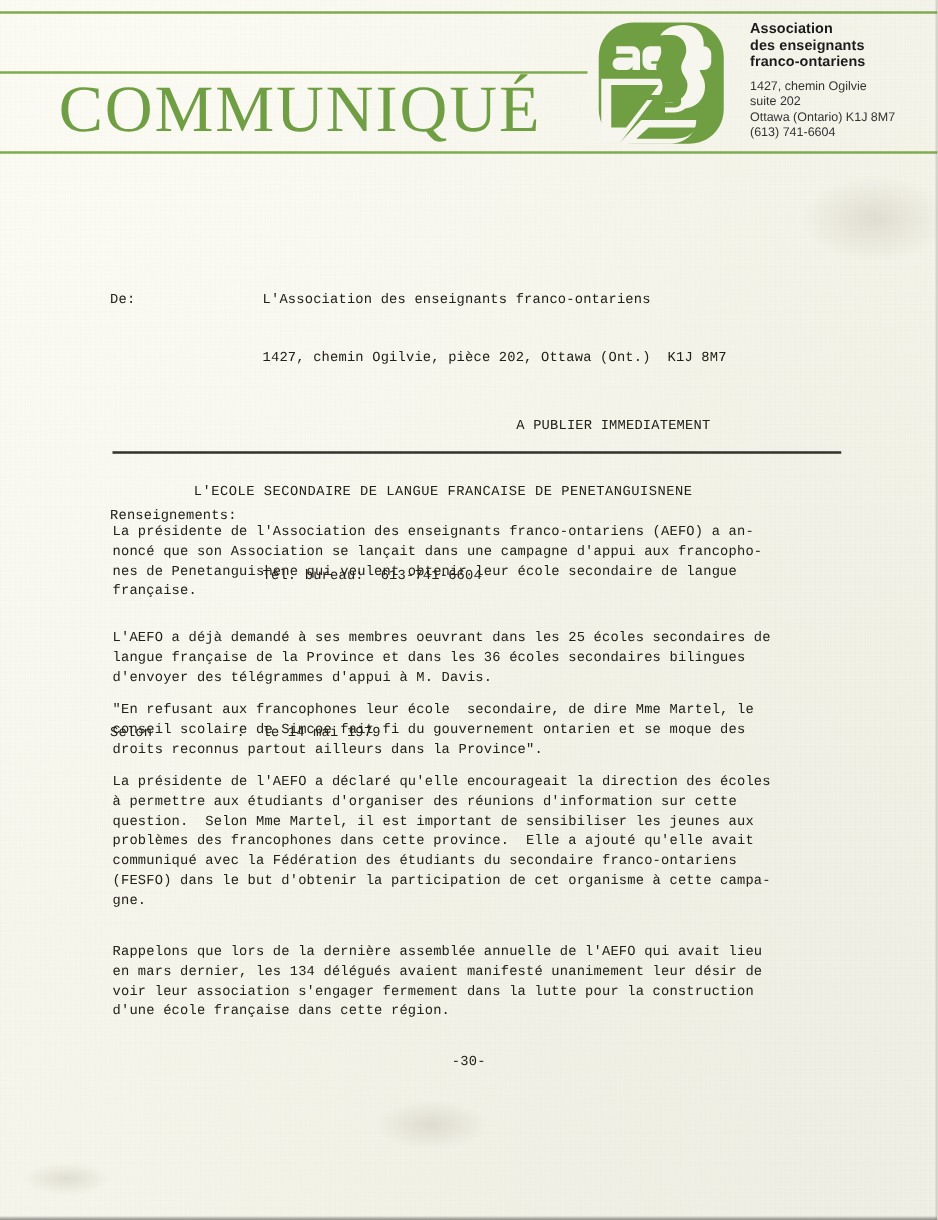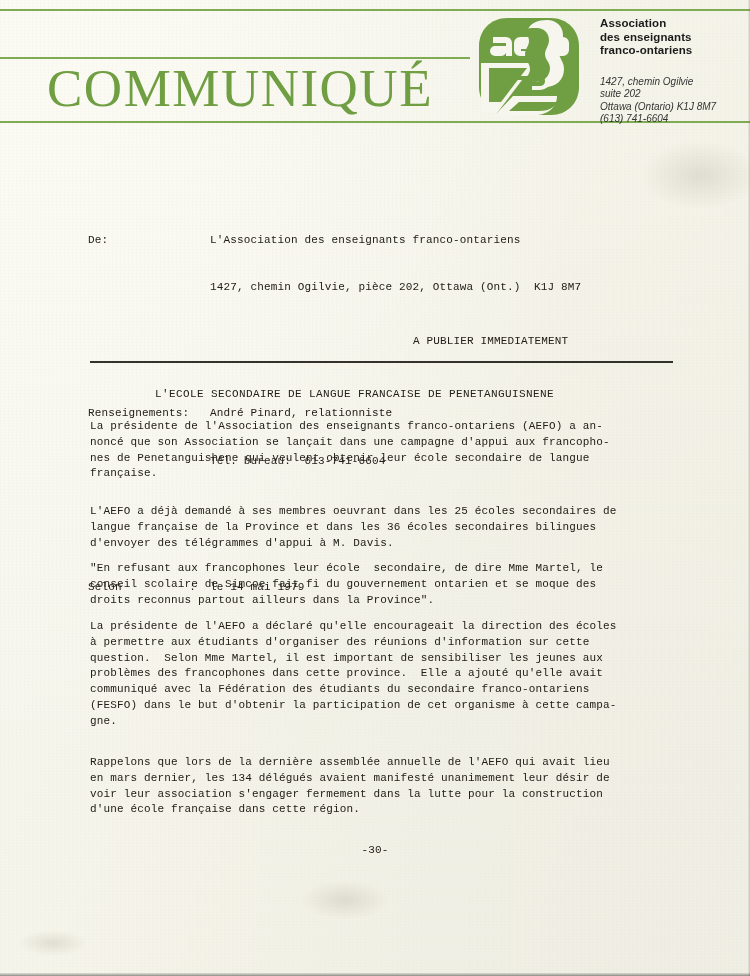--- a/index.html
+++ b/index.html
@@ -88,26 +88,25 @@
     text-align: left;
     color: #1b1b1b;
   }
   .org-name {
     font-size: 11.5px;
     font-weight: 700;
     line-height: 13.6px;
     letter-spacing: .1px;
   }
   .org-addr {
-    margin-top: 18px;
+    margin-top: 6px;
     font-size: 10px;
     font-weight: 400;
     line-height: 12.4px;
     color: #333;
-    font-style: italic;
   }
 
   
   .typed {
     position: absolute;
     left: 0; right: 0;
     font-family: "Liberation Mono", "DejaVu Sans Mono", monospace;
     font-size: 11px;
     line-height: 15.8px;
     color: #222019;
@@ -240,21 +239,20 @@
     </div>
     <div class="meta-row">
       <span class="meta-label"></span>
       <span class="meta-val">1427, chemin Ogilvie, pièce 202, Ottawa (Ont.)  K1J 8M7</span>
     </div>
 
     <div class="meta-gap"></div>
 
     <div class="meta-row">
       <span class="meta-label">Renseignements:</span>
-      <span class="meta-val">André Pinard, relationniste</span>
     </div>
     <div class="meta-row">
       <span class="meta-label"></span>
       <span class="meta-val">Tél. bureau:  613-741-6604</span>
     </div>
 
     <div class="meta-gap"></div>
 
     <div class="meta-row">
       <span class="meta-label">Selon          :</span>

